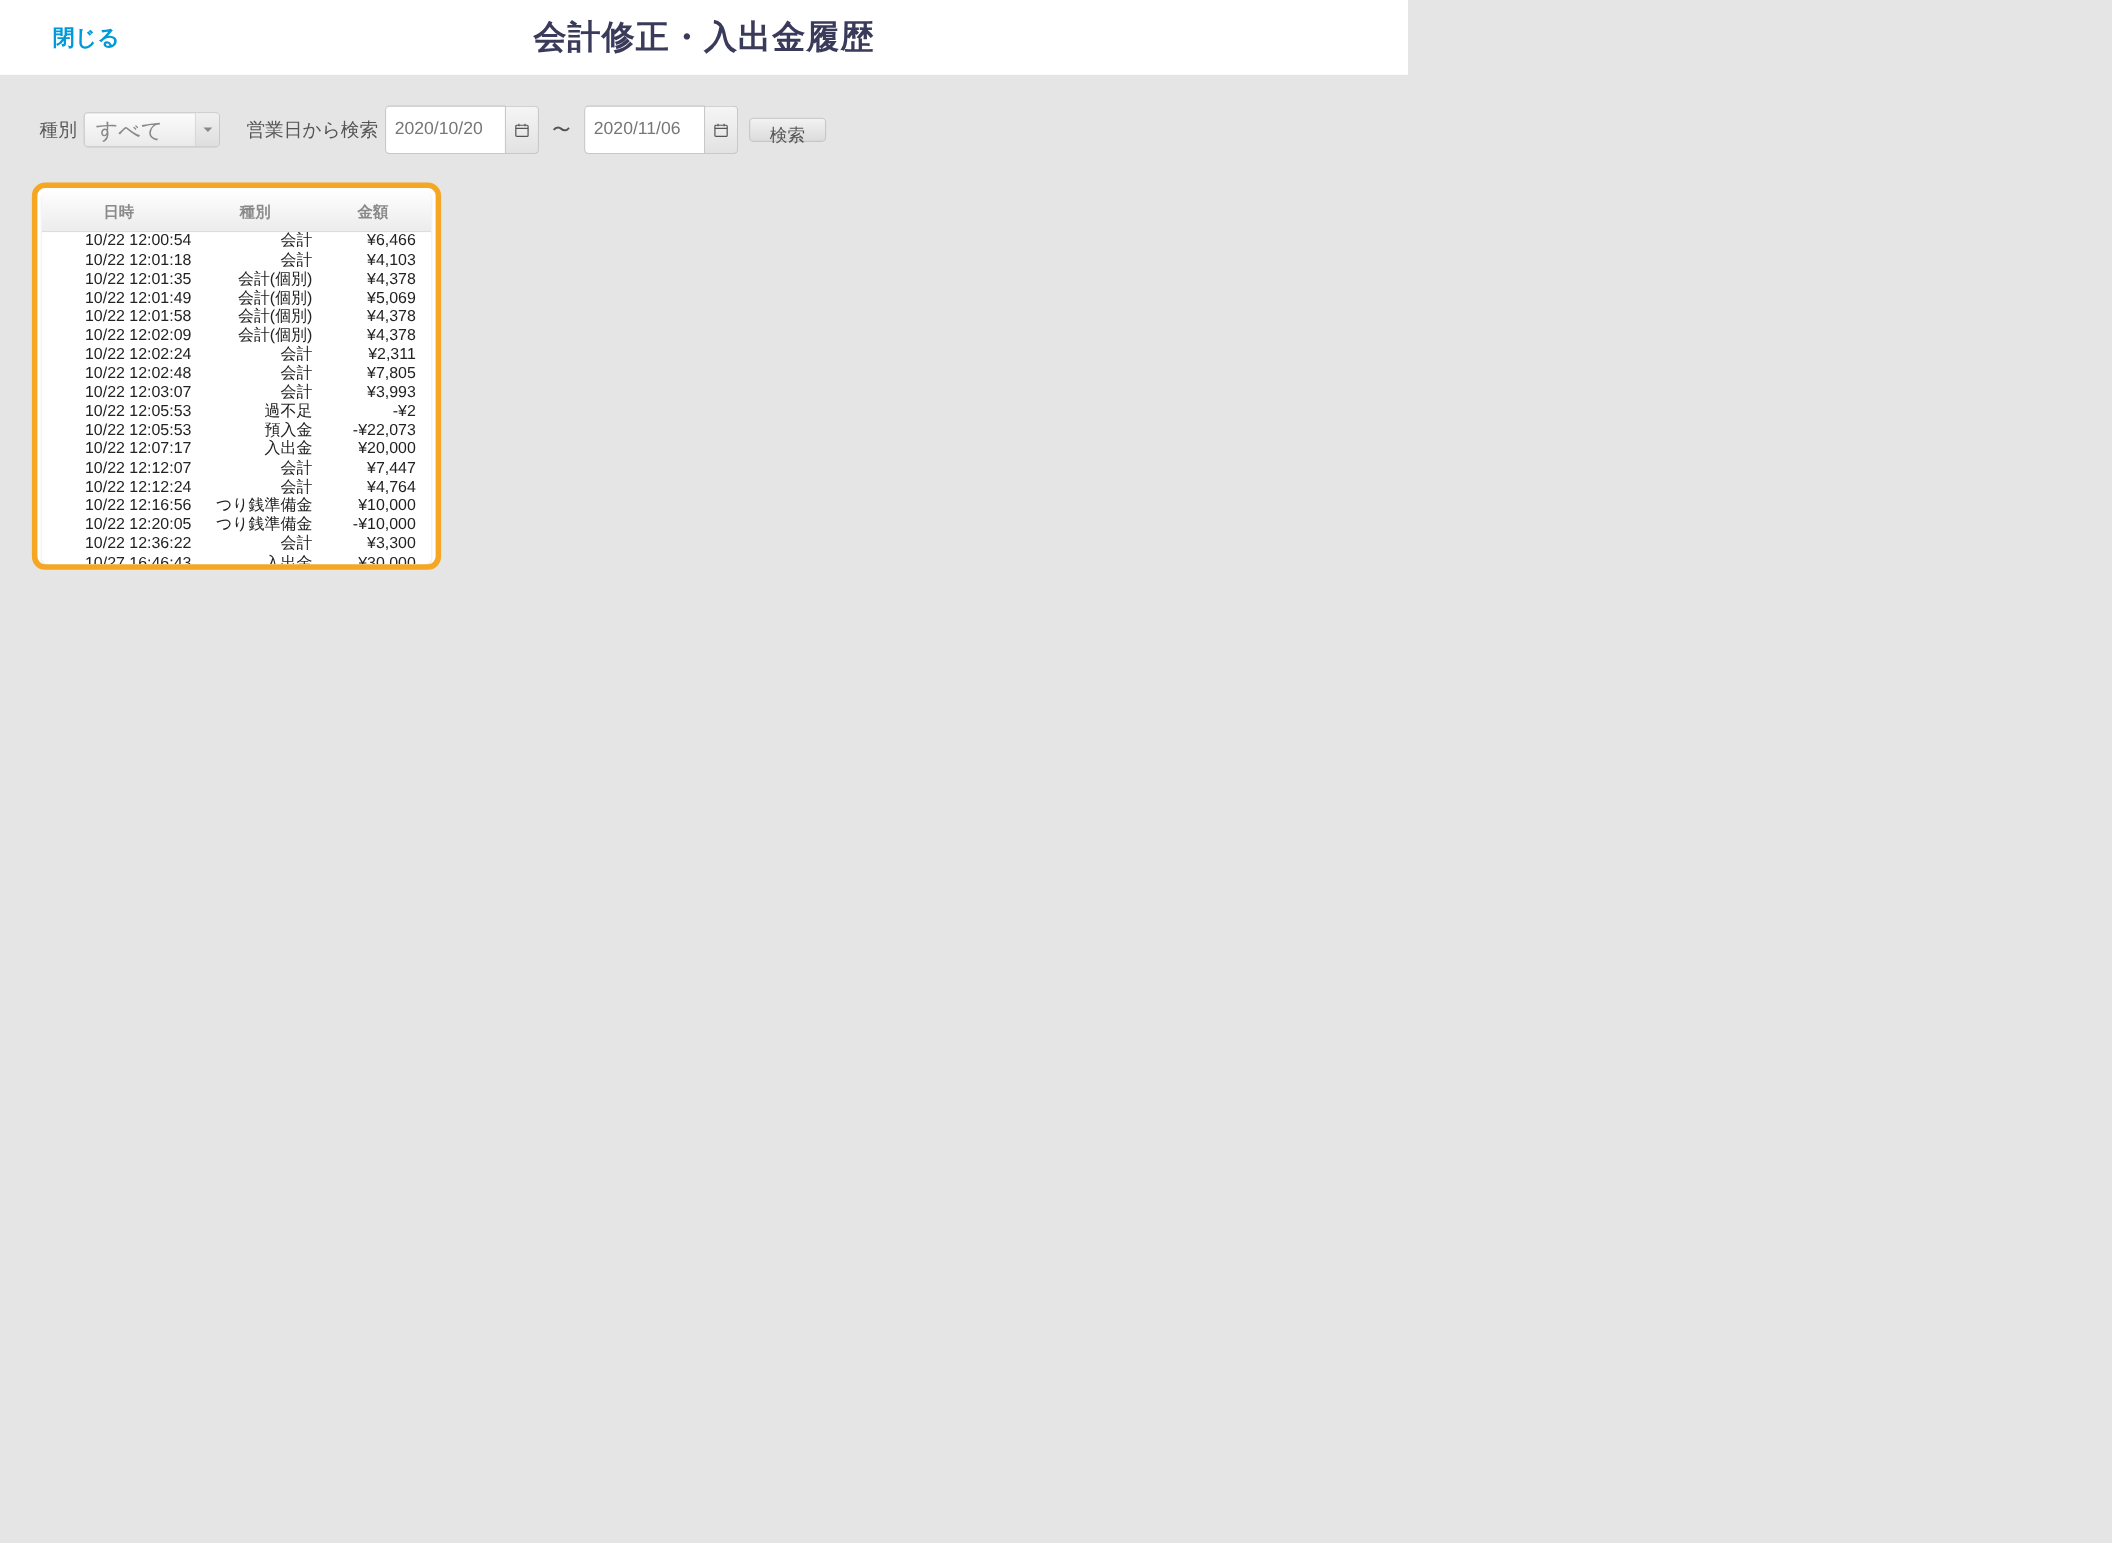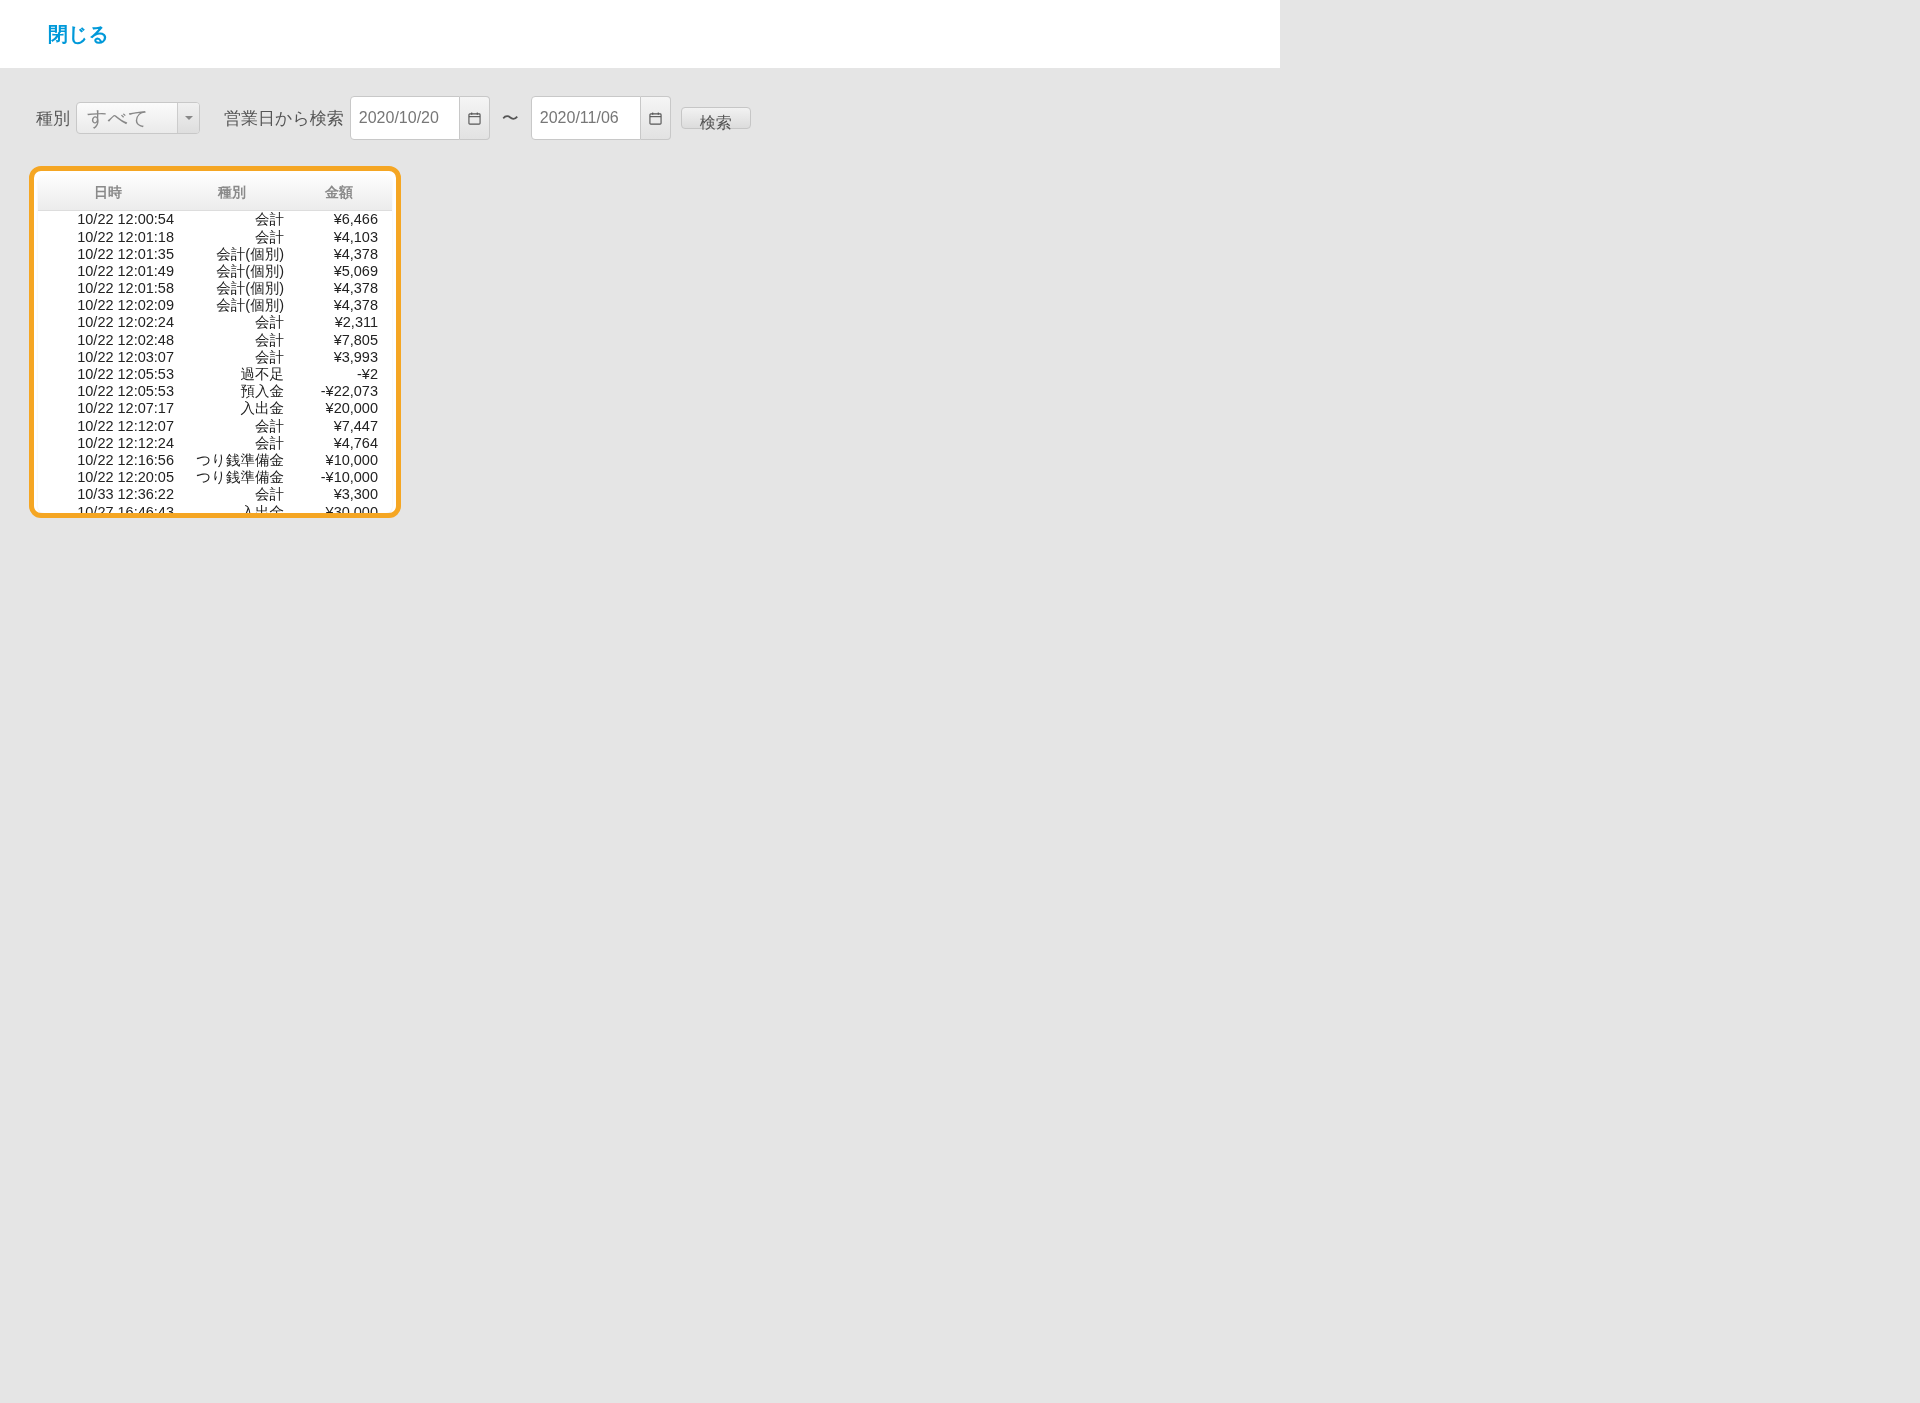--- a/index.html
+++ b/index.html
@@ -29,20 +29,21 @@
     .td-date { width: 140px; text-align: right; padding-right: 4px; font-variant-numeric: tabular-nums; }
     .td-type { width: 112px; text-align: right; padding-right: 6px; }
     .td-amount { flex: 1; text-align: right; padding-right: 14px; font-variant-numeric: tabular-nums; }
     .cal-icon { width: 13px; height: 13px; }
   </style>
 </head>
 <body>
 
 <div class="header">
   <span class="close-btn">閉じる</span>
+  <div class="title">会計修正・入出金履歴</div>
 </div>
 
 <div class="filter-bar">
   <span class="label">種別</span>
   <div class="select-wrap">
     <div class="select-box">すべて</div>
     <div class="select-arrow">
       <svg viewBox="0 0 10 10">
           <path d="M1 3 L5 7 L9 3 Z"></path>
         </svg>
@@ -158,21 +159,21 @@
           <div class="td-date">10/22 12:16:56</div>
           <div class="td-type">つり銭準備金</div>
           <div class="td-amount">¥10,000</div>
         </div>
         <div class="row">
           <div class="td-date">10/22 12:20:05</div>
           <div class="td-type">つり銭準備金</div>
           <div class="td-amount">-¥10,000</div>
         </div>
         <div class="row">
-          <div class="td-date">10/33 12:36:22</div>
+          <div class="td-date">10/22 12:36:22</div>
           <div class="td-type">会計</div>
           <div class="td-amount">¥3,300</div>
         </div>
         <div class="row">
           <div class="td-date">10/27 16:46:43</div>
           <div class="td-type">入出金</div>
           <div class="td-amount">¥30,000</div>
         </div>
       </div>
   </div>

